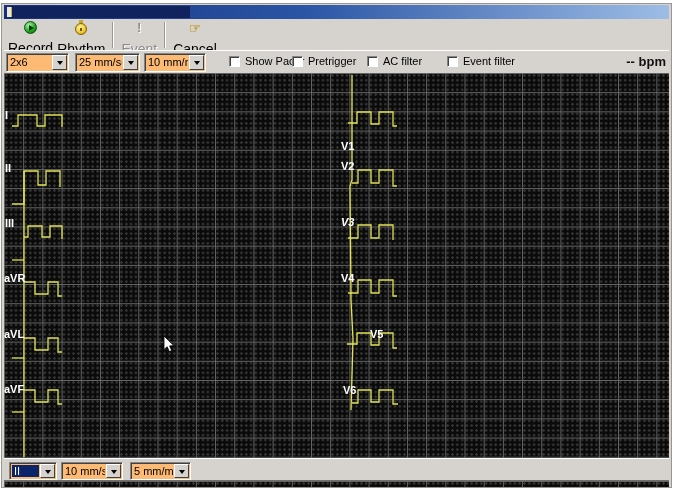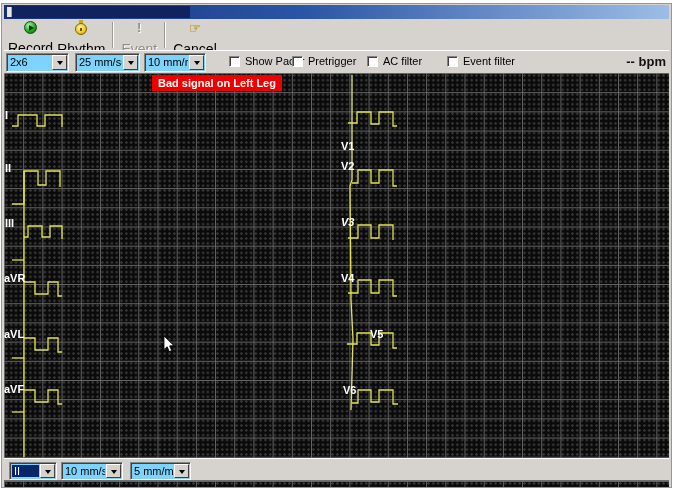--- a/index.html
+++ b/index.html
@@ -28,21 +28,21 @@
   .icon-rhythm{width:12px;height:12px;border-radius:50%;border:1px solid #7c6205;margin-top:2px;
                background:radial-gradient(circle at 40% 35%,#fff2a0,#eec829 60%,#a58312);}
   .icon-rhythm::before{content:"";position:absolute;left:5px;top:-1px;width:4px;height:3px;background:#c8a61e;}
   .icon-rhythm::after{content:"";position:absolute;left:6px;top:7px;width:2px;height:3px;background:#6b5403;}
   .icon-event{font-size:13px;font-weight:bold;color:#8f8f8f;text-shadow:1px 1px 0 #ffffff;line-height:14px;}
   .icon-cancel{font-size:14px;color:#d2a017;line-height:14px;text-shadow:0 0 0 #a87c10;}
   .tsep{width:2px;height:26px;margin:1px 5px 0 5px;border-left:1px solid #9a9a94;border-right:1px solid #ffffff;}
   
   .optsbar{position:absolute;left:2px;top:46px;width:665px;height:23px;background:#d6d3ce;
            border-top:1px solid #ffffff;}
-  .combo{position:absolute;height:19px;background:#7dd3fc;
+  .combo{position:absolute;height:19px;background:#fdba74;
          border:1px solid;border-color:#848484 #ffffff #ffffff #848484;
          box-shadow:inset 1px 1px 0 #404040;}
   .combo-text{position:absolute;left:3px;top:2px;right:17px;bottom:2px;font-size:11px;line-height:13px;
               color:#000;white-space:nowrap;overflow:hidden;}
   .combo-text.hl{background:#0a246a;color:#ffffff;left:2px;padding-left:2px;}
   .combo-btn{position:absolute;right:1px;top:1px;bottom:1px;width:15px;background:#d6d3ce;
              border:1px solid;border-color:#ffffff #404040 #404040 #ffffff;
              display:flex;align-items:center;justify-content:center;}
   .combo-arr{width:0;height:0;border-top:4px solid #000;border-left:3px solid transparent;
              border-right:3px solid transparent;margin-top:1px;}
@@ -169,21 +169,20 @@
         <div class="lead-label" style="left: 0px; top: 200px;">aVR</div>
         <div class="lead-label" style="left: 0px; top: 256px;">aVL</div>
         <div class="lead-label" style="left: 0px; top: 311px;">aVF</div>
         <div class="lead-label" style="left: 337px; top: 32px; margin-top: 36px;">V1</div>
         <div class="lead-label" style="left: 337px; top: 88px;">V2</div>
         <div class="lead-label" style="left: 337px; top: 144px; font-style: italic;">V3</div>
         <div class="lead-label" style="left: 337px; top: 200px;">V4</div>
         <div class="lead-label" style="left: 337px; top: 256px; margin-left: 29px;">V5</div>
         <div class="lead-label" style="left: 319px; top: 312px; margin-left: 20px;">V6</div>
       </div>
-    <div class="banner">Bad signal on Left Leg</div>
     <svg class="cursor" viewBox="0 0 12 18">
       <path d="M1,0 L1,13.5 L4.2,10.8 L6.3,15.6 L8.7,14.5 L6.6,9.9 L10.8,9.6 Z" fill="#ffffff" stroke="#000000" stroke-width="0.8"></path>
     </svg>
   </div>
 
   <div class="bottombar">
     <div class="combo" style="left:5px;top:3px;width:48px;height:18px;">
       <span class="combo-text hl">II</span>
       <span class="combo-btn">
           <span class="combo-arr"></span>

